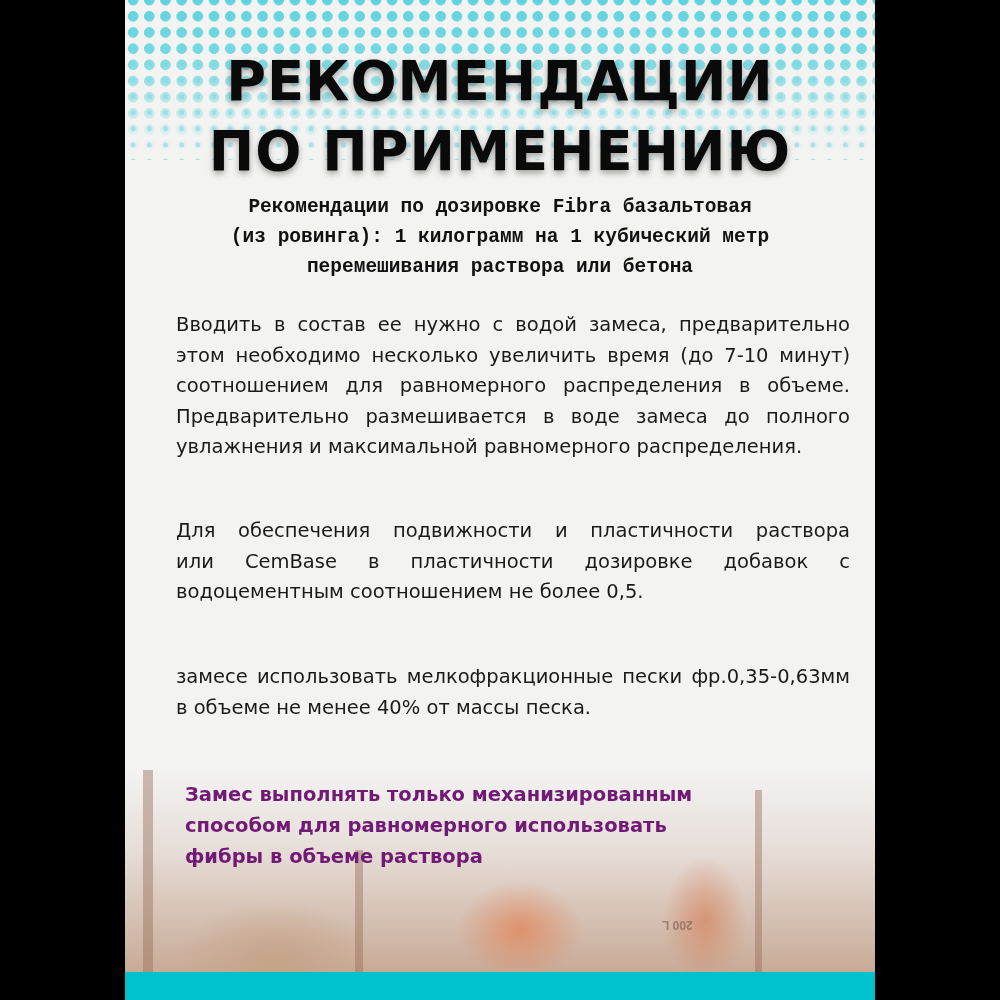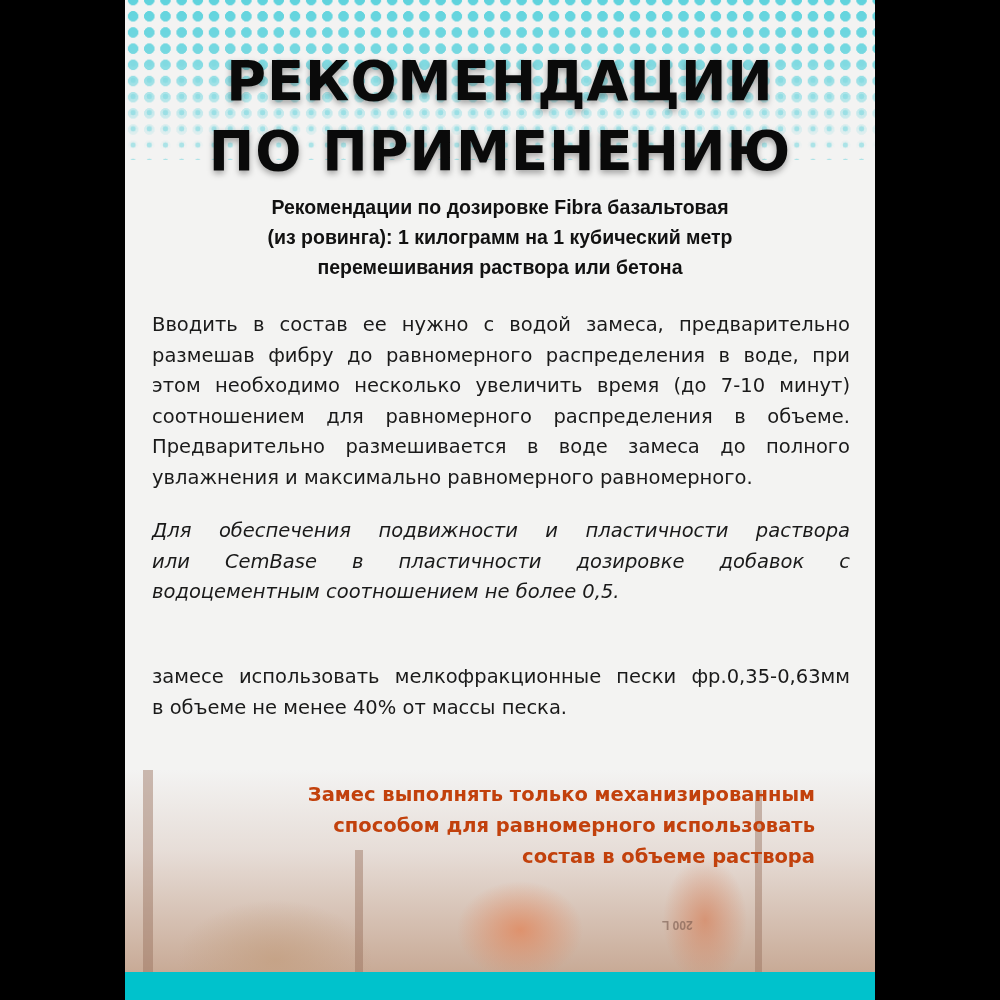--- a/index.html
+++ b/index.html
@@ -46,36 +46,36 @@
   }
   .title {
     position: absolute; left: 0; top: 46px; width: 750px; text-align: center;
     font-family: "DejaVu Sans", sans-serif; font-weight: bold; font-size: 56px; line-height: 70px;
     color: #0a0a0a; letter-spacing: 1px;
     text-shadow: 0 3px 6px rgba(0,0,0,0.35);
     transform: scaleX(0.97);
   }
   .subtitle {
     position: absolute; left: 40px; top: 192px; width: 670px; text-align: center;
-    font-family: Liberation Sans, sans-serif; font-weight: bold; font-size: 19.5px; line-height: 30px;
+    font-family: Liberation Mono, monospace; font-weight: bold; font-size: 19.5px; line-height: 30px;
     color: #111111;
   }
   .para {
     position: absolute; left: 27px; width: 698px; text-align: justify;
     font-family: "DejaVu Sans", sans-serif; font-size: 19.5px; line-height: 30.6px; color: #1a1a1a;
   }
-  .para .line { display: block; text-align: justify; text-align-last: justify; white-space: nowrap; }
+  .para .line { display: block; text-align: justify; text-align-last: justify; white-space: nowrap; margin-left: 24px; }
   .para .line.last { text-align-last: left; }
   .p1 { top: 310px; }
-  .p2 { top: 516px; font-style: italic; }
+  .p2 { top: 516px; }
   .p3 { top: 662px; }
   .note {
-    position: absolute; left: 60px; top: 779px; width: 630px; text-align: right;
+    position: absolute; left: 60px; top: 779px; width: 630px; text-align: left;
     font-family: "DejaVu Sans", sans-serif; font-weight: bold; font-size: 19.5px; line-height: 31px;
-    color: #c2410c;
+    color: #701a75;
   }
   .note span, .subtitle span { display: block; }
 </style>
 </head>
 <body>
 
 <div class="panel">
   <div class="dots"></div>
   <div class="dots-small"></div>
 
@@ -94,36 +94,35 @@
   </div>
 
   <div class="subtitle">
     <span>Рекомендации по дозировке Fibra базальтовая</span>
     <span>(из ровинга): 1 килограмм на 1 кубический метр</span>
     <span>перемешивания раствора или бетона</span>
   </div>
 
   <div class="para p1">
     <span class="line">Вводить в состав ее нужно с водой замеса, предварительно</span>
-    <span class="line">размешав фибру до равномерного распределения в воде, при</span>
     <span class="line">этом необходимо несколько увеличить время (до 7-10 минут)</span>
     <span class="line">соотношением для равномерного распределения в объеме.</span>
     <span class="line">Предварительно размешивается в воде замеса до полного</span>
-    <span class="line last">увлажнения и максимально равномерного равномерного.</span>
+    <span class="line last">увлажнения и максимальной равномерного распределения.</span>
   </div>
 
   <div class="para p2">
     <span class="line">Для обеспечения подвижности и пластичности раствора</span>
     <span class="line">или CemBase в пластичности дозировке добавок с</span>
     <span class="line last">водоцементным соотношением не более 0,5.</span>
   </div>
 
   <div class="para p3">
     <span class="line">замесе использовать мелкофракционные пески фр.0,35-0,63мм</span>
     <span class="line last">в объеме не менее 40% от массы песка.</span>
   </div>
 
   <div class="note">
     <span>Замес выполнять только механизированным</span>
     <span>способом для равномерного использовать</span>
-    <span>состав в объеме раствора</span>
+    <span>фибры в объеме раствора</span>
   </div>
 </div>
 
 </body></html>

